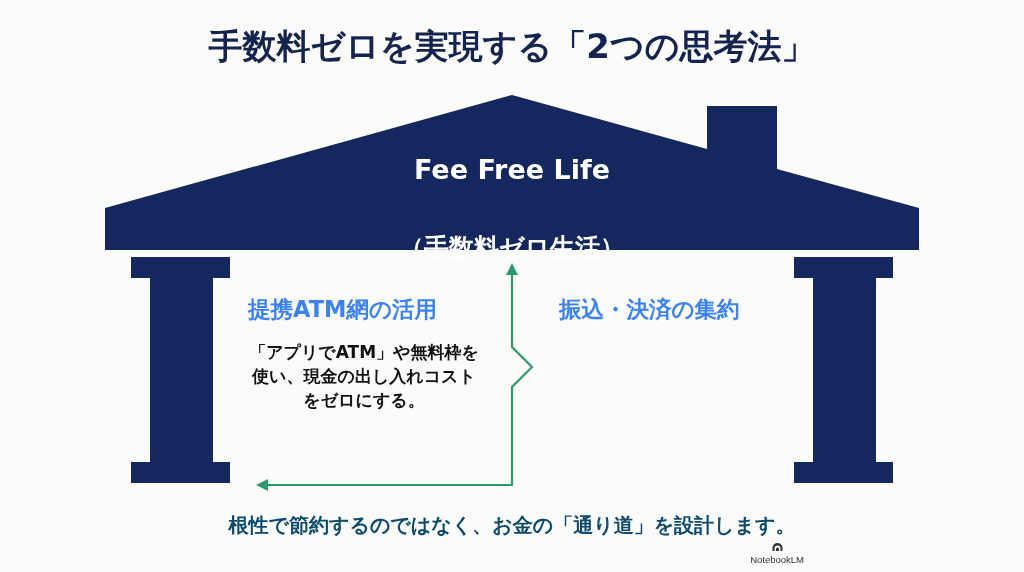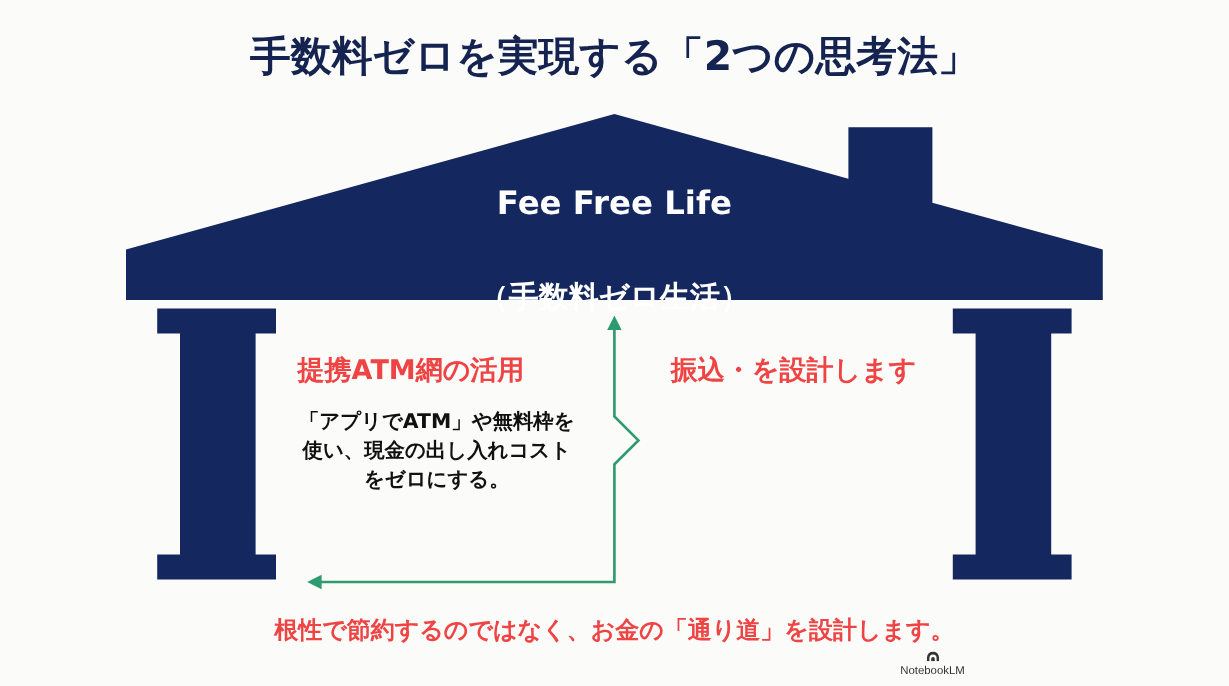--- a/index.html
+++ b/index.html
@@ -52,21 +52,21 @@
       color: #ffffff;
       font-size: 25px;
       font-weight: bold;
       line-height: 32px;
       margin-top: 36px;
     }
     .pillar-heading {
       position: absolute;
       font-size: 22.5px;
       font-weight: bold;
-      color: #ef4444;
+      color: #3b82f6;
       line-height: 30px;
       white-space: nowrap;
     }
     .pillar-text {
       position: absolute;
       font-size: 17px;
       font-weight: bold;
       color: #111111;
       line-height: 24px;
       width: 230px;
@@ -75,21 +75,21 @@
     .text-left { left: 248px; top: 340px; width: 232px; text-align: center; }
     .heading-right { left: 559px; top: 294px; }
     .text-right { left: 556px; top: 340px; width: 232px; }
     .footer-text {
       position: absolute;
       left: 0; top: 512px;
       width: 1024px;
       text-align: center;
       font-size: 20px;
       font-weight: bold;
-      color: #ef4444;
+      color: #0c4a6e;
     }
     .brand {
       position: absolute;
       right: 12px; bottom: 7px;
       display: flex;
       align-items: center;
       gap: 3px;
       font-size: 9.5px;
       color: #333333;
       font-family: "Liberation Sans", sans-serif;
@@ -120,21 +120,21 @@
       <polygon points="256,485 268,479 268,491" fill="#2e9b6e"></polygon>
     </g>
   </svg>
 
   <div class="roof-title">Fee Free Life</div>
   <div class="roof-subtitle">（手数料ゼロ生活）</div>
 
   <div class="pillar-heading heading-left">提携ATM網の活用</div>
   <div class="pillar-text text-left">「アプリでATM」や無料枠を使い、現金の出し入れコストをゼロにする。</div>
 
-  <div class="pillar-heading heading-right">振込・を設計します</div>
+  <div class="pillar-heading heading-right">振込・決済の集約</div>
 
   <div class="footer-text">根性で節約するのではなく、お金の「通り道」を設計します。</div>
 
   <div class="brand">
     <svg class="brand-icon" viewBox="0 0 11 8">
       <path d="M0.5,8 L0.5,5 A5,5 0 0 1 10.5,5 L10.5,8 L8.5,8 L8.5,5.5 A3,3 0 0 0 2.5,5.5 L2.5,8 Z" fill="#333333"></path>
       <path d="M4,8 L4,6 A1.5,1.5 0 0 1 7,6 L7,8 Z" fill="#333333"></path>
     </svg>
     <span>NotebookLM</span>
   </div>

